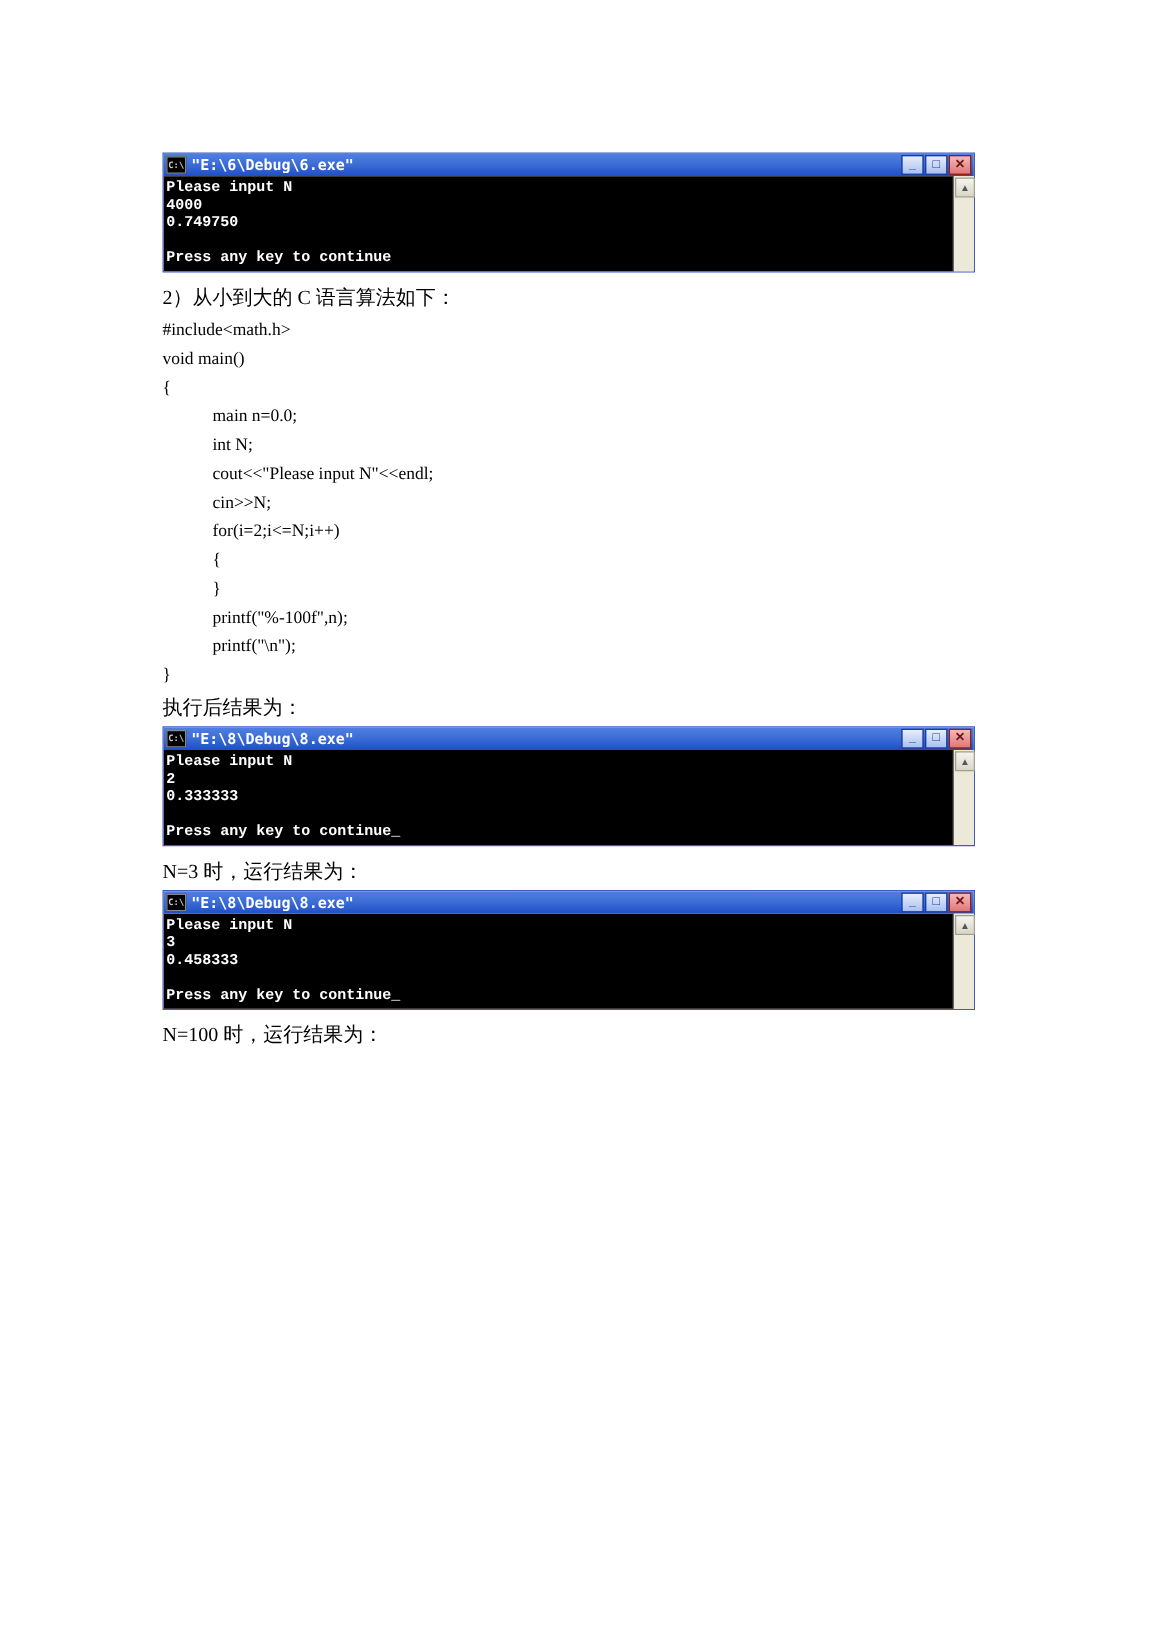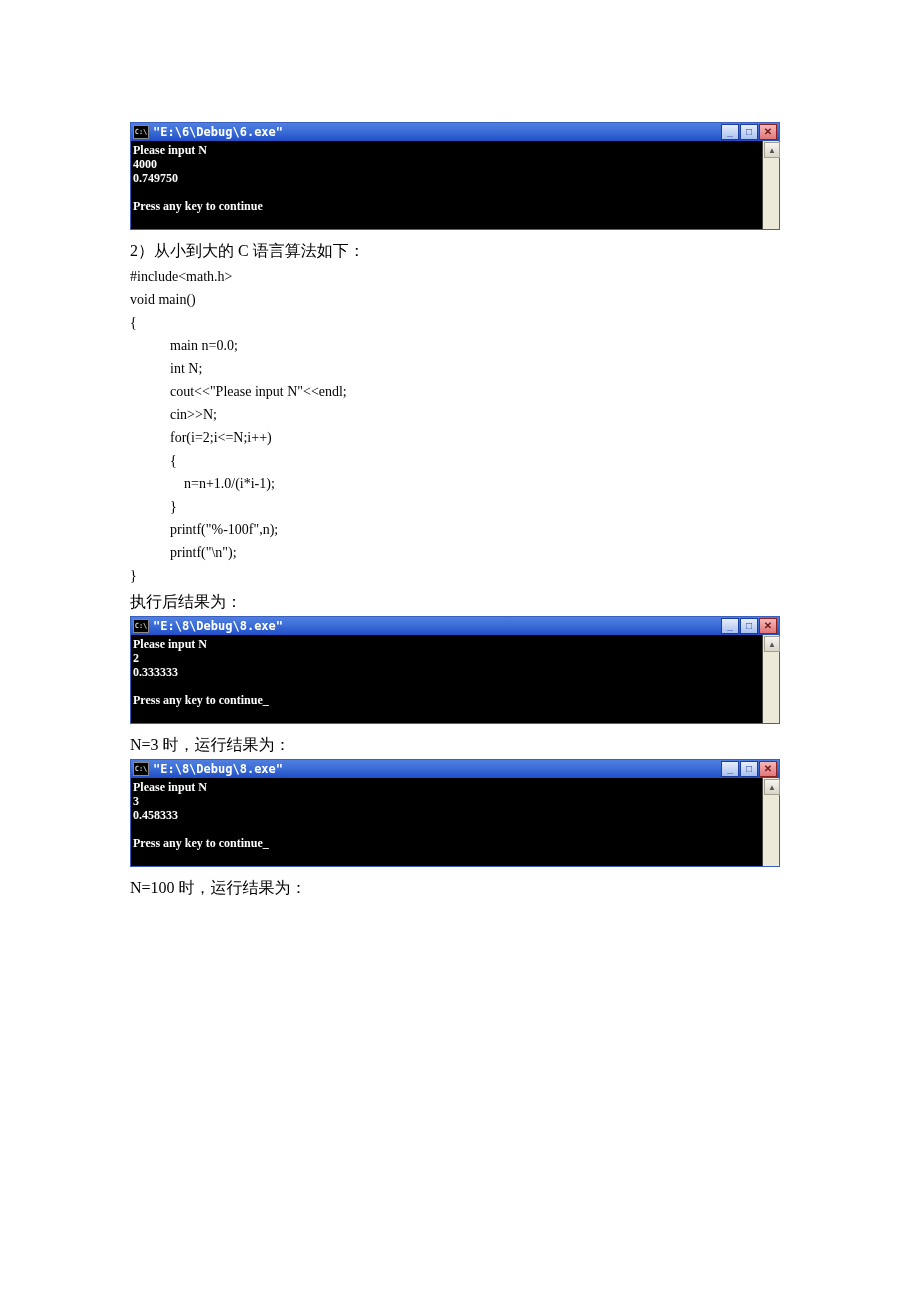--- a/index.html
+++ b/index.html
@@ -73,24 +73,24 @@
     font-weight: bold;
   }
   .console-body-wrap {
     display: flex;
     background: #ece9d8;
   }
   .console-pre {
     flex: 1 1 auto;
     background: #000;
     color: #fff;
-    font-family: Liberation Serif, serif;
+    font-family: Liberation Mono, monospace;
     font-size: 12px;
     line-height: 14px;
-    padding: 2px 2px 16px 2px;
+    padding: 2px 2px 4px 2px;
     margin: 0;
     white-space: pre;
     font-weight: bold;
     border-right: 1px solid #444;
   }
   .scrollbar {
     width: 16px;
     background: #ece9d8;
     display: flex;
     flex-direction: column;
@@ -154,21 +154,20 @@
 
   <div class="code-block">#include&lt;math.h&gt;</div>
   <div class="code-block">void main()</div>
   <div class="code-block">{</div>
   <div class="code-block indent">main n=0.0;</div>
   <div class="code-block indent">int N;</div>
   <div class="code-block indent">cout&lt;&lt;"Please input N"&lt;&lt;endl;</div>
   <div class="code-block indent">cin&gt;&gt;N;</div>
   <div class="code-block indent">for(i=2;i&lt;=N;i++)</div>
   <div class="code-block indent">{</div>
-  <div class="code-block indent">    n=n+1.0/(i*i-1);</div>
   <div class="code-block indent">}</div>
   <div class="code-block indent">printf("%-100f",n);</div>
   <div class="code-block indent">printf("\n");</div>
   <div class="code-block"></div>
   <div class="code-block">}</div>
 
   <div class="prose">执行后结果为：</div>
 
   <div class="console">
     <div class="titlebar">

